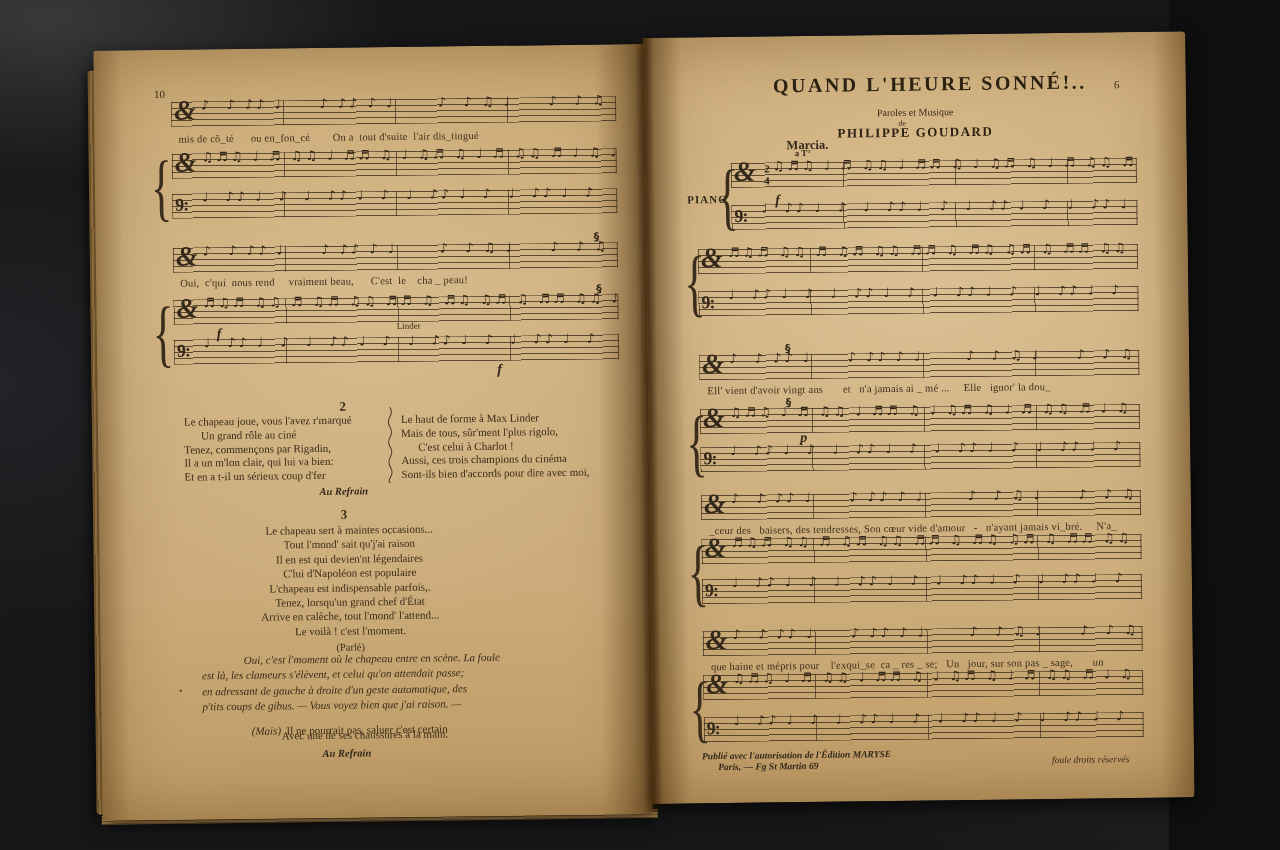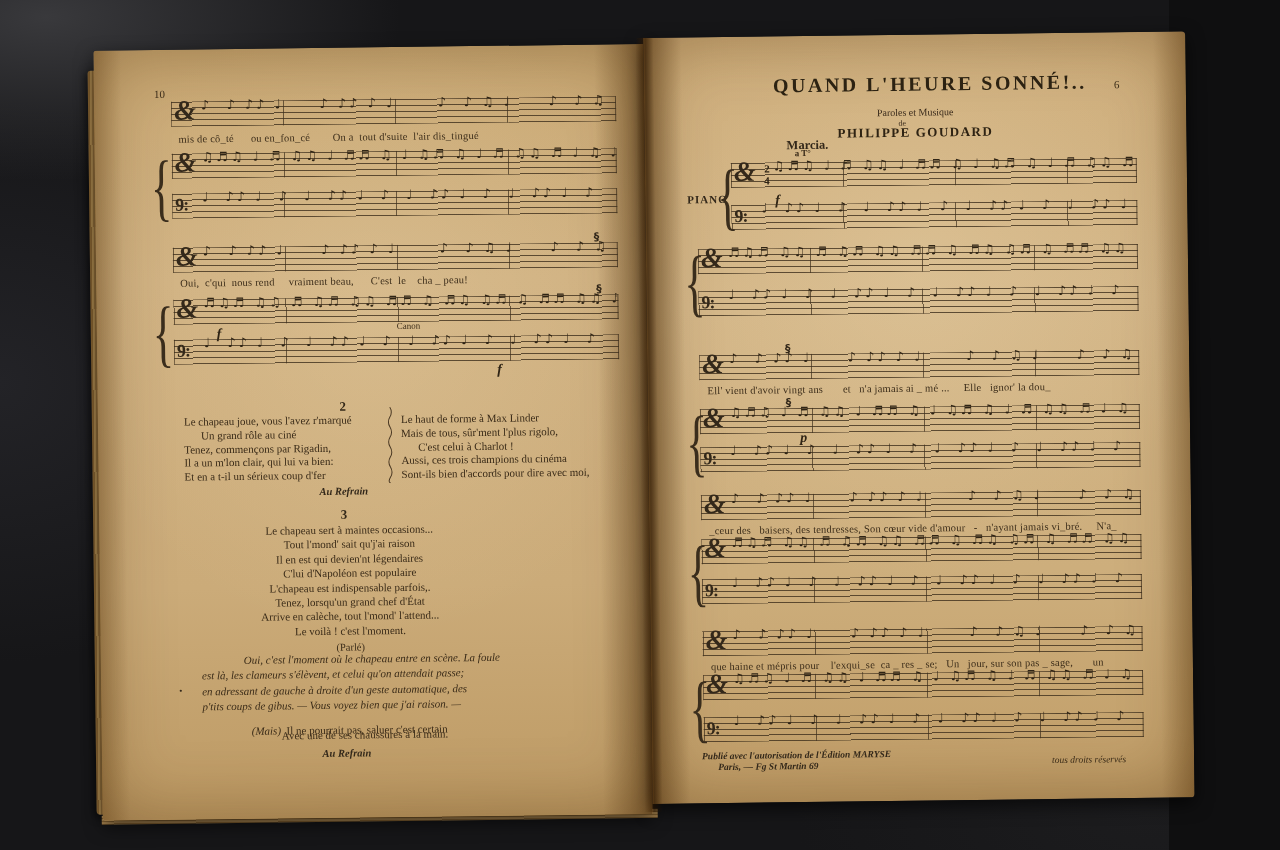--- a/index.html
+++ b/index.html
@@ -132,21 +132,21 @@
       </div>
       <div class="lyrics" style="left:84px; top:228px;">Oui,  c'qui  nous rend     vraiment beau,      C'est  le    cha _ peau!</div>
 
       <span class="segno" style="left:500px; top:238px;">§</span>
       <span class="brace" style="left:56px; top:258px;">{</span>
       <div class="staff" style="left:77px; top:250px; width:445px;">
         <span class="clef">&amp;</span>
         <span class="notes">♬♫♬ ♫♫ ♬ ♫♬ ♫♫ ♬♬ ♫ ♬♫ ♫♬ ♫ ♬♬ ♫♫ ♬ ♫♬ ♫ ♬♫ ♬ ♫♫ ♬♫</span>
       </div>
       <span class="dyn" style="left:120px; top:277px;">f</span>
-      <span class="small-label" style="left:300px; top:274px;">Canon</span>
+      <span class="small-label" style="left:300px; top:274px;">Linder</span>
       <div class="staff bass" style="left:77px; top:290px; width:445px;">
         <span class="clef">9:</span>
         <span class="notes">♩  ♪♪ ♩  ♪  ♩  ♪♪ ♩  ♪  ♩  ♪♪ ♩  ♪  ♩  ♪♪ ♩  ♪</span>
       </div>
       <span class="dyn" style="left:400px; top:316px;">f</span>
 
       <div class="vnum" style="top:351px;">2</div>
       <div class="verse-col" style="left:86px; top:366px;">
         <div>Le chapeau joue, vous l'avez r'marqué</div>
         <div class="ind">Un grand rôle au ciné</div>
@@ -275,18 +275,18 @@
         <span class="clef">&amp;</span>
         <span class="notes">♫♬♫ ♩ ♬ ♫♫ ♩ ♬♬ ♫ ♩ ♫♬ ♫ ♩ ♬ ♫♫ ♬ ♩ ♫ ♬♫ ♩ ♬ ♫♫ ♩</span>
       </div>
       <div class="staff bass" style="left:52px; top:680px; width:440px;">
         <span class="clef">9:</span>
         <span class="notes">♩  ♪♪ ♩  ♪  ♩  ♪♪ ♩  ♪  ♩  ♪♪ ♩  ♪  ♩  ♪♪ ♩  ♪</span>
       </div>
 
       <div class="footer-pub" style="left:50px; top:714px;">Publié avec l'autorisation de l'Édition MARYSE</div>
       <div class="footer-pub" style="left:66px; top:725px;">Paris, — Fg St Martin 69</div>
-      <div class="footer-rights" style="left:400px; top:722px;">tous droits réservés</div>
+      <div class="footer-rights" style="left:400px; top:722px;">foule droits réservés</div>
     </div>
 
     <div class="spine"></div>
   </div>
 </div>
 
 </body></html>

